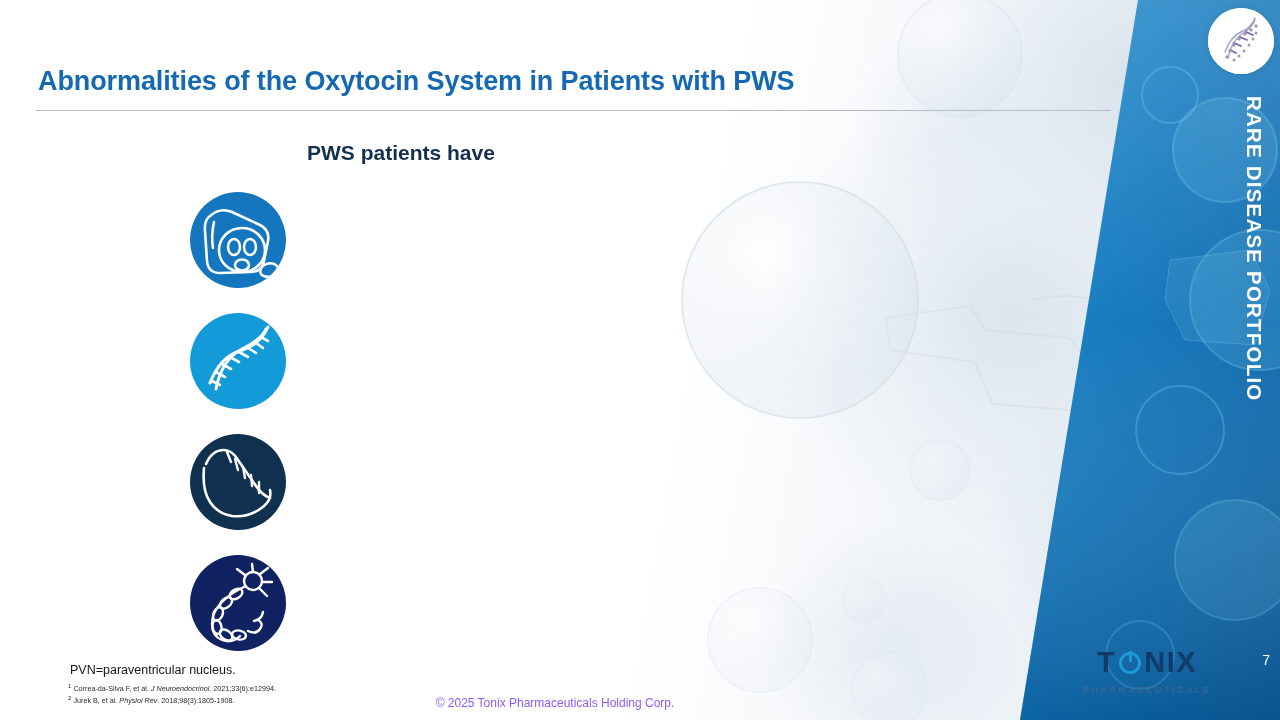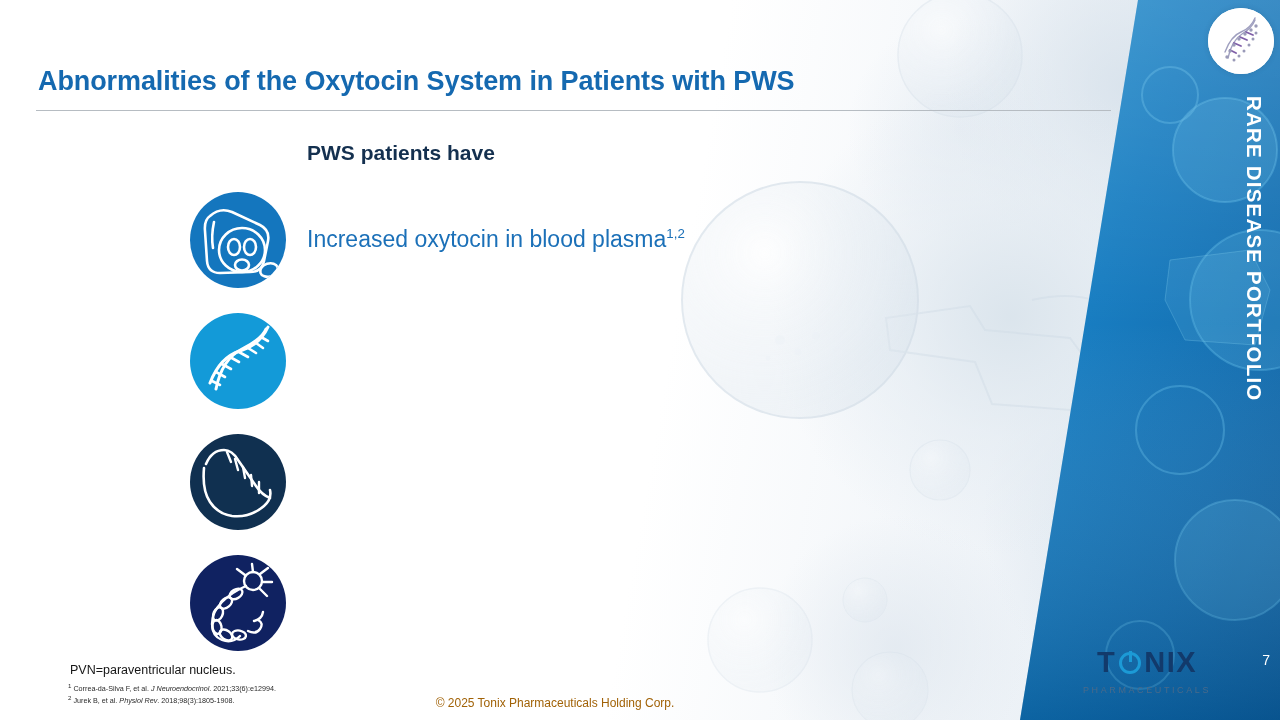--- a/index.html
+++ b/index.html
@@ -159,21 +159,21 @@
   .refs div { white-space: nowrap; }
   .refs sup { font-size: 0.85em; }
   .refs i { font-style: italic; }
   .copyright {
     position: absolute;
     left: 0;
     top: 696px;
     width: 1280px;
     text-align: center;
     font-size: 12px;
-    color: #a16207;
+    color: #8b5cf6;
   }
   .copyright span { padding-right: 170px; }
 
   
   .tonix-logo {
     position: absolute;
     left: 1082px;
     top: 648px;
     width: 130px;
     text-align: center;
@@ -304,23 +304,20 @@
             <path d="M20 24 q10 -9 22 -4 l28 13 q10 5 8 16 l-4 20 q-2 11 -14 11 l-30 1 q-12 0 -13 -12 l-2 -30 q-1 -11 5 -15 Z"></path>
             <ellipse cx="52" cy="58" rx="23" ry="22"></ellipse>
             <ellipse cx="44" cy="55" rx="6" ry="8"></ellipse>
             <ellipse cx="60" cy="55" rx="6" ry="8"></ellipse>
             <ellipse cx="52" cy="73" rx="7" ry="5.5"></ellipse>
             <ellipse cx="79" cy="78" rx="9" ry="6.5" transform="rotate(-18 79 78)"></ellipse>
             <path d="M24 30 q-3 14 -1 26"></path>
           </g>
         </svg>
       </div>
-      <div class="row-label" style="color:#1b70b8">
-        <span>Increased oxytocin in blood plasma</span><sup>1,2</sup>
-      </div>
     </div>
 
     <div class="row" style="top:313px">
       <div class="row-icon" style="background:#139ad8">
         <svg viewBox="0 0 96 96">
           <g fill="none" stroke="#ffffff" stroke-width="3" stroke-linecap="round">
             <path d="M26 76 q6 -30 26 -40 q20 -10 24 -20"></path>
             <path d="M20 70 q10 -26 30 -32 q20 -6 28 -24"></path>
             <g stroke-width="2.6">
               <path d="M22 68 L30 72"></path>

